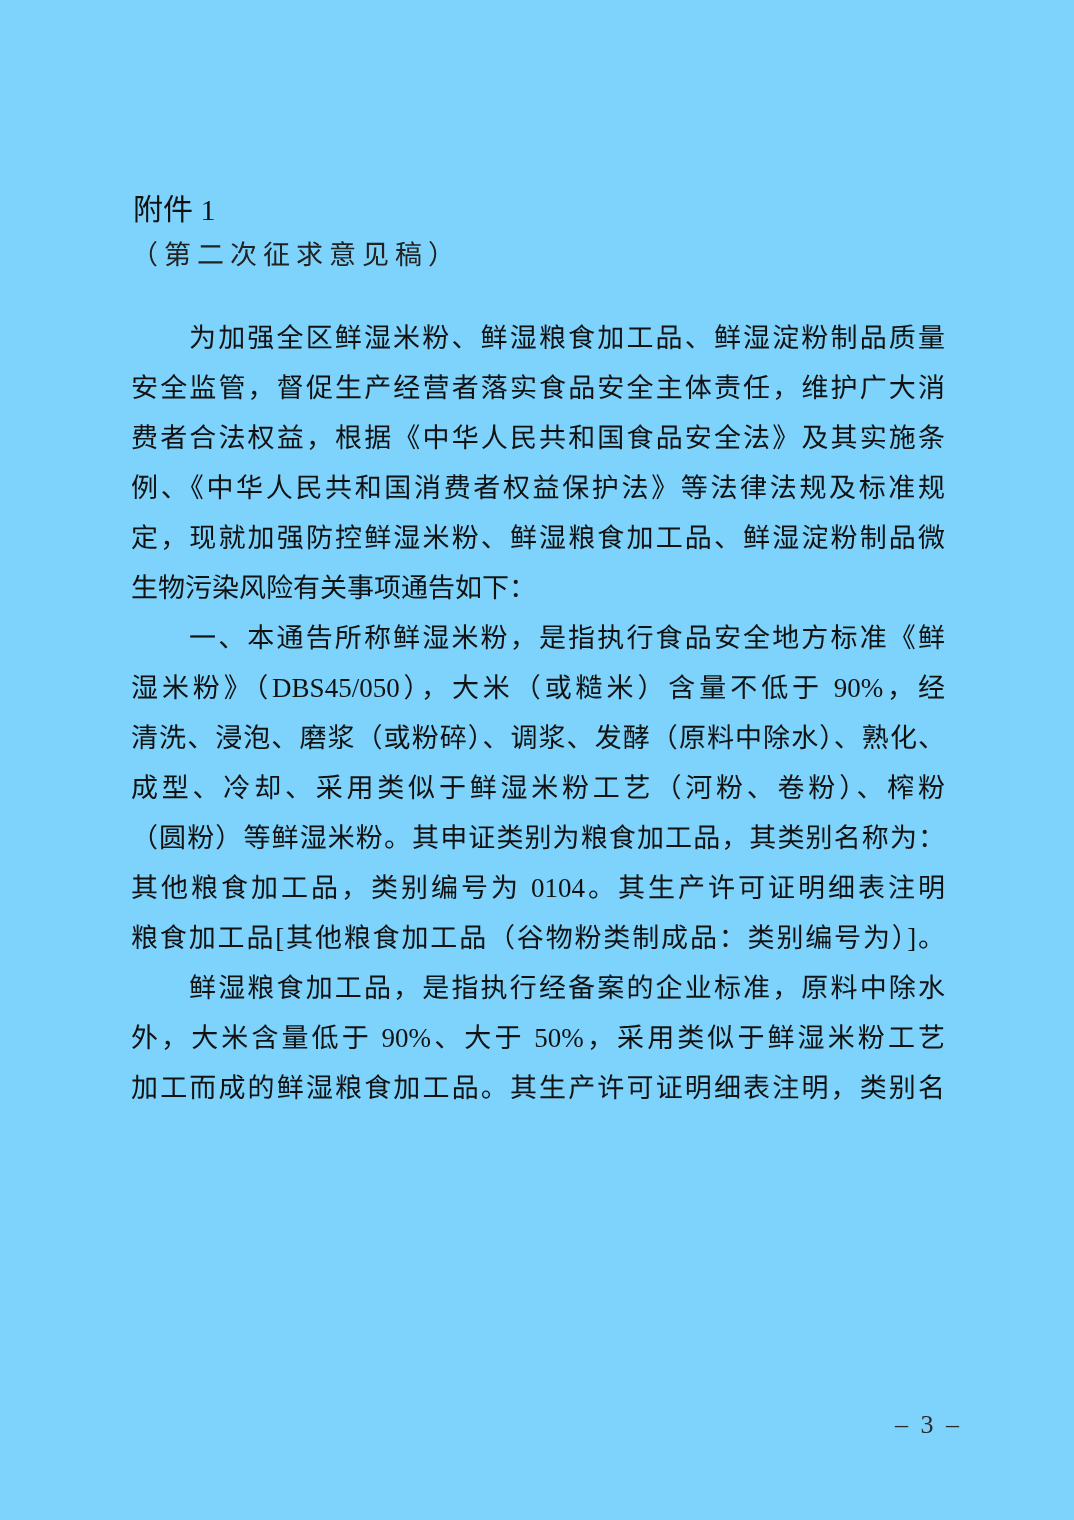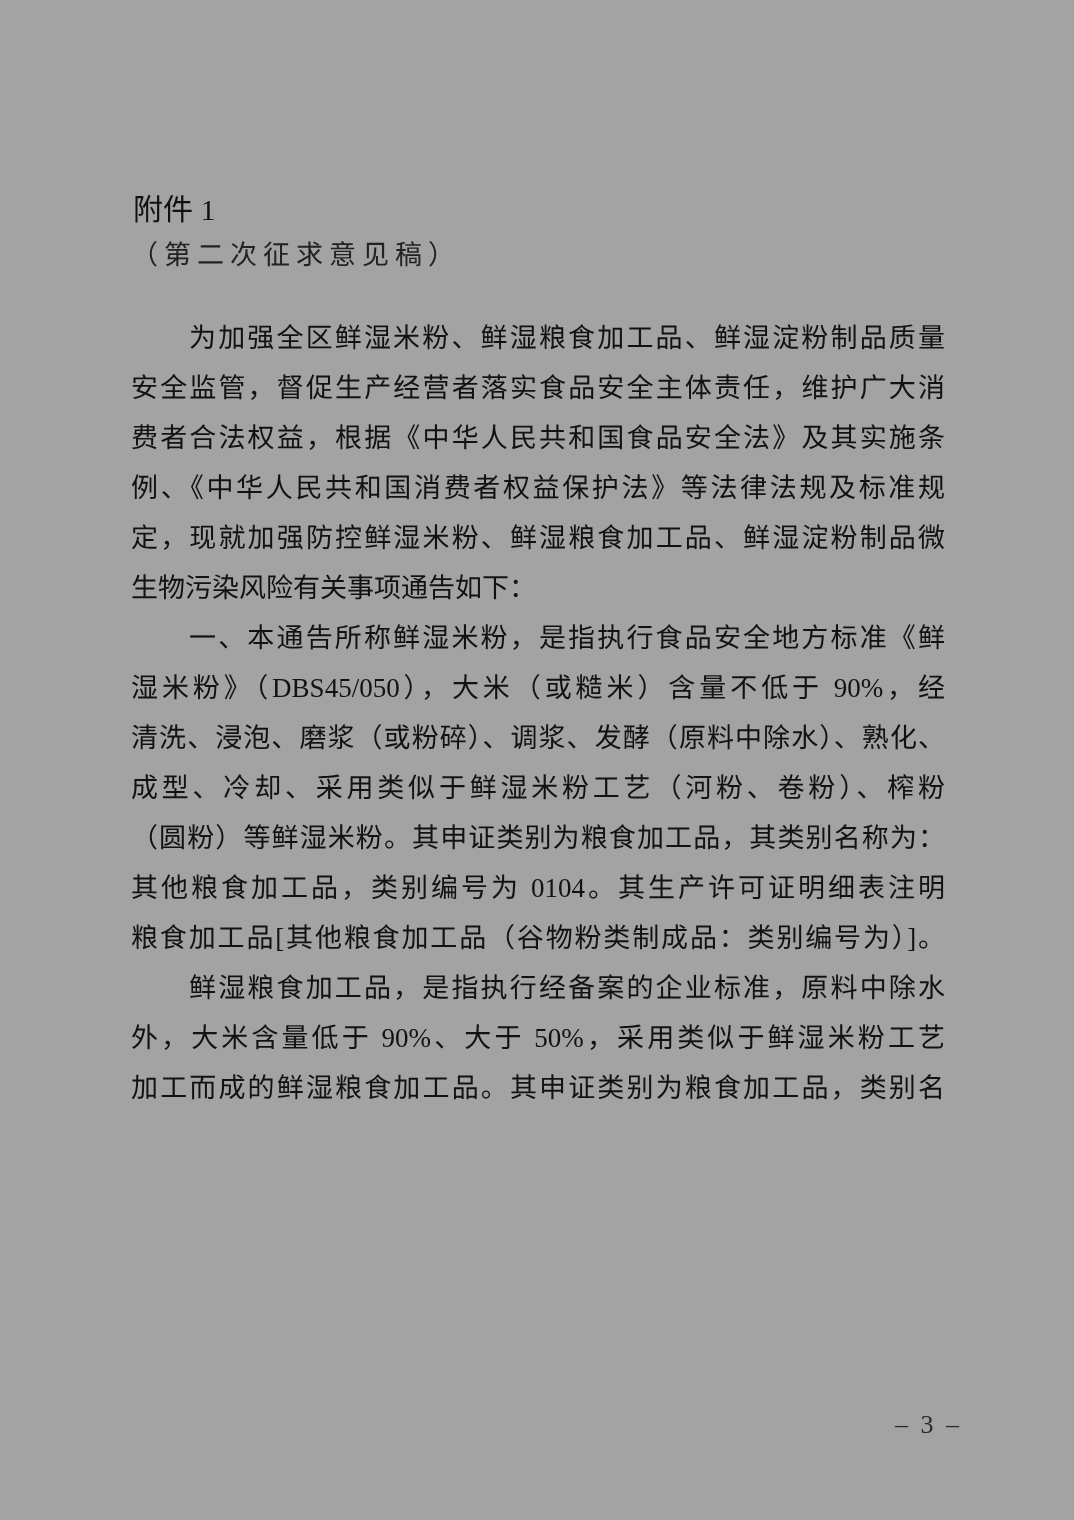--- a/index.html
+++ b/index.html
@@ -4,21 +4,21 @@
 <style>
   html, body {
     margin: 0;
     padding: 0;
     background: #ffffff;
   }
   .page {
     position: relative;
     width: 1074px;
     height: 1520px;
-    background: #a3a3a3;
+    background: #7dd3fc;
     color: #000000;
     font-family: "Liberation Serif", "DejaVu Serif", serif;
     overflow: hidden;
     box-sizing: border-box;
   }
   .content {
     padding: 0 129px 0 131px;
   }
   .attachment-label {
     margin-top: 192px;
@@ -93,19 +93,19 @@
       <div class="body-line short">生物污染风险有关事项通告如下：</div>
       <div class="body-line indent">一、本通告所称鲜湿米粉，是指执行食品安全地方标准《鲜</div>
       <div class="body-line">湿米粉》（DBS45/050），大米（或糙米）含量不低于 90%，经</div>
       <div class="body-line">清洗、浸泡、磨浆（或粉碎）、调浆、发酵（原料中除水）、熟化、</div>
       <div class="body-line">成型、冷却、采用类似于鲜湿米粉工艺（河粉、卷粉）、榨粉</div>
       <div class="body-line">（圆粉）等鲜湿米粉。其申证类别为粮食加工品，其类别名称为：</div>
       <div class="body-line">其他粮食加工品，类别编号为 0104。其生产许可证明细表注明</div>
       <div class="body-line">粮食加工品[其他粮食加工品（谷物粉类制成品：类别编号为）]。</div>
       <div class="body-line indent">鲜湿粮食加工品，是指执行经备案的企业标准，原料中除水</div>
       <div class="body-line">外，大米含量低于 90%、大于 50%，采用类似于鲜湿米粉工艺</div>
-      <div class="body-line">加工而成的鲜湿粮食加工品。其申证类别为粮食加工品，类别名</div>
+      <div class="body-line">加工而成的鲜湿粮食加工品。其生产许可证明细表注明，类别名</div>
     </div>
 
   </div>
 
   <div class="page-number">– 3 –</div>
 </div>
 
 </body></html>

